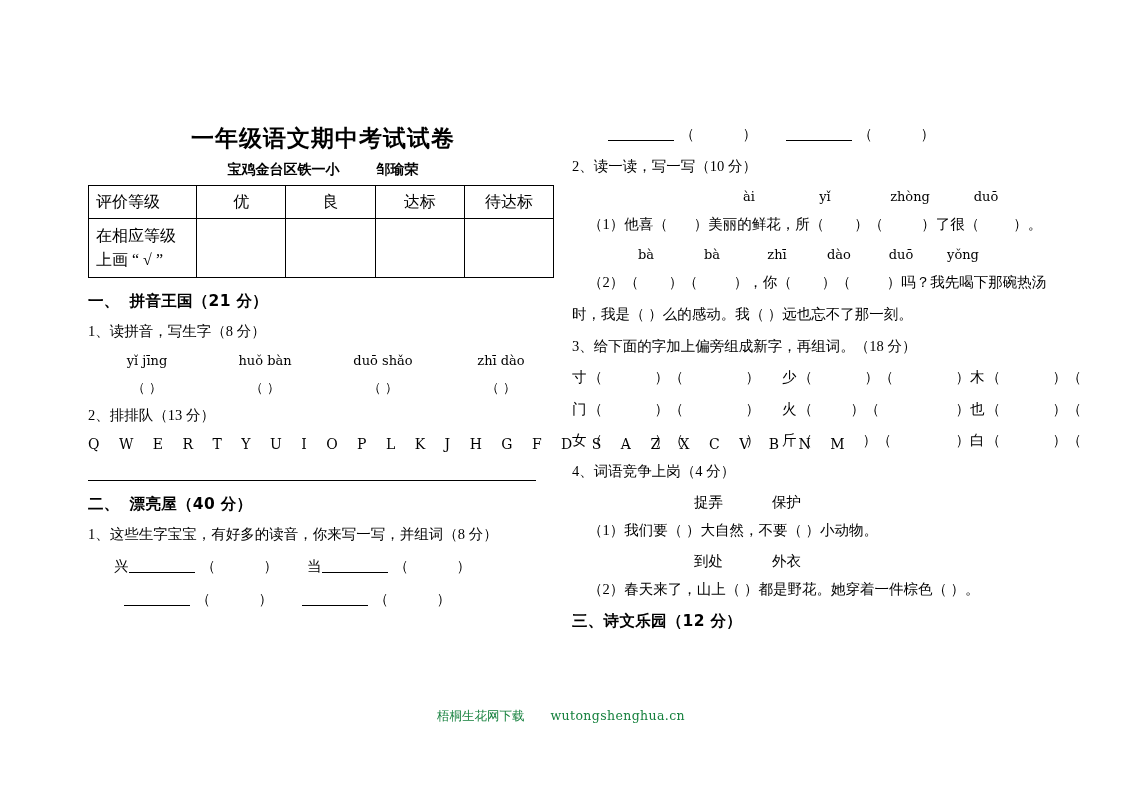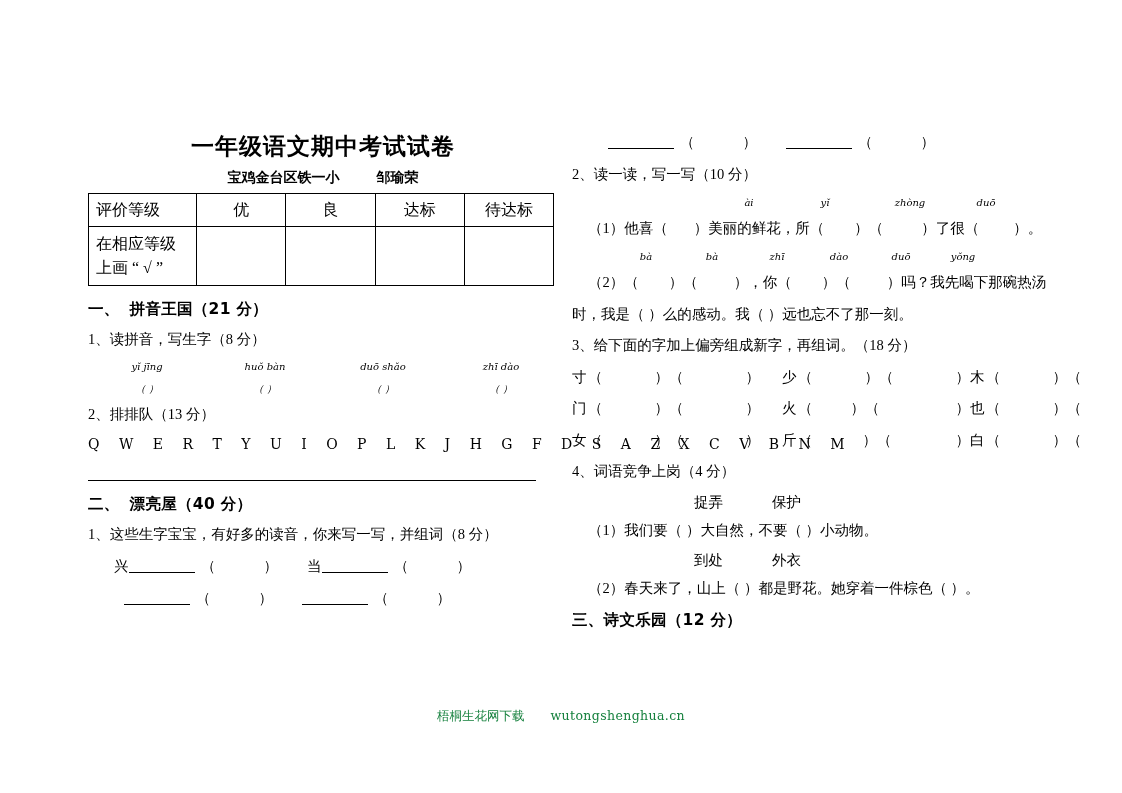--- a/index.html
+++ b/index.html
@@ -15,21 +15,21 @@
     position: relative;
     width: 1122px;
     height: 793px;
     background: #ffffff;
     overflow: hidden;
   }
 
   
   .col {
     position: absolute;
-    top: 8px;
+    top: 0;
     width: 470px;
   }
   .col-left  { left: 88px; }
   .col-right { left: 572px; }
 
   
   .doc-title {
     margin: 0;
     padding-top: 124px;
     text-align: center;
@@ -83,26 +83,25 @@
   .q-line {
     font-size: 14.5px;
     margin: 0 4px 10px 0;
     line-height: 1.5;
     white-space: nowrap;
   }
   .q-line.indent { padding-left: 16px; }
 
   
   .pin-row, .paren-row {
-    font-size: 10px;
+    font-size: 13px;
     margin: 0 0 8px 0;
     line-height: 1.4;
     white-space: nowrap;
     font-family: "DejaVu Serif", "Liberation Serif", serif;
-    font-style: italic;
   }
   .cellgrp { display: inline-block; text-align: center; }
   .w1 { width: 118px; }
 
   
   .alpha-row {
     font-size: 14px;
     letter-spacing: 7.5px;
     margin: 2px 0 0 0;
     white-space: nowrap;

